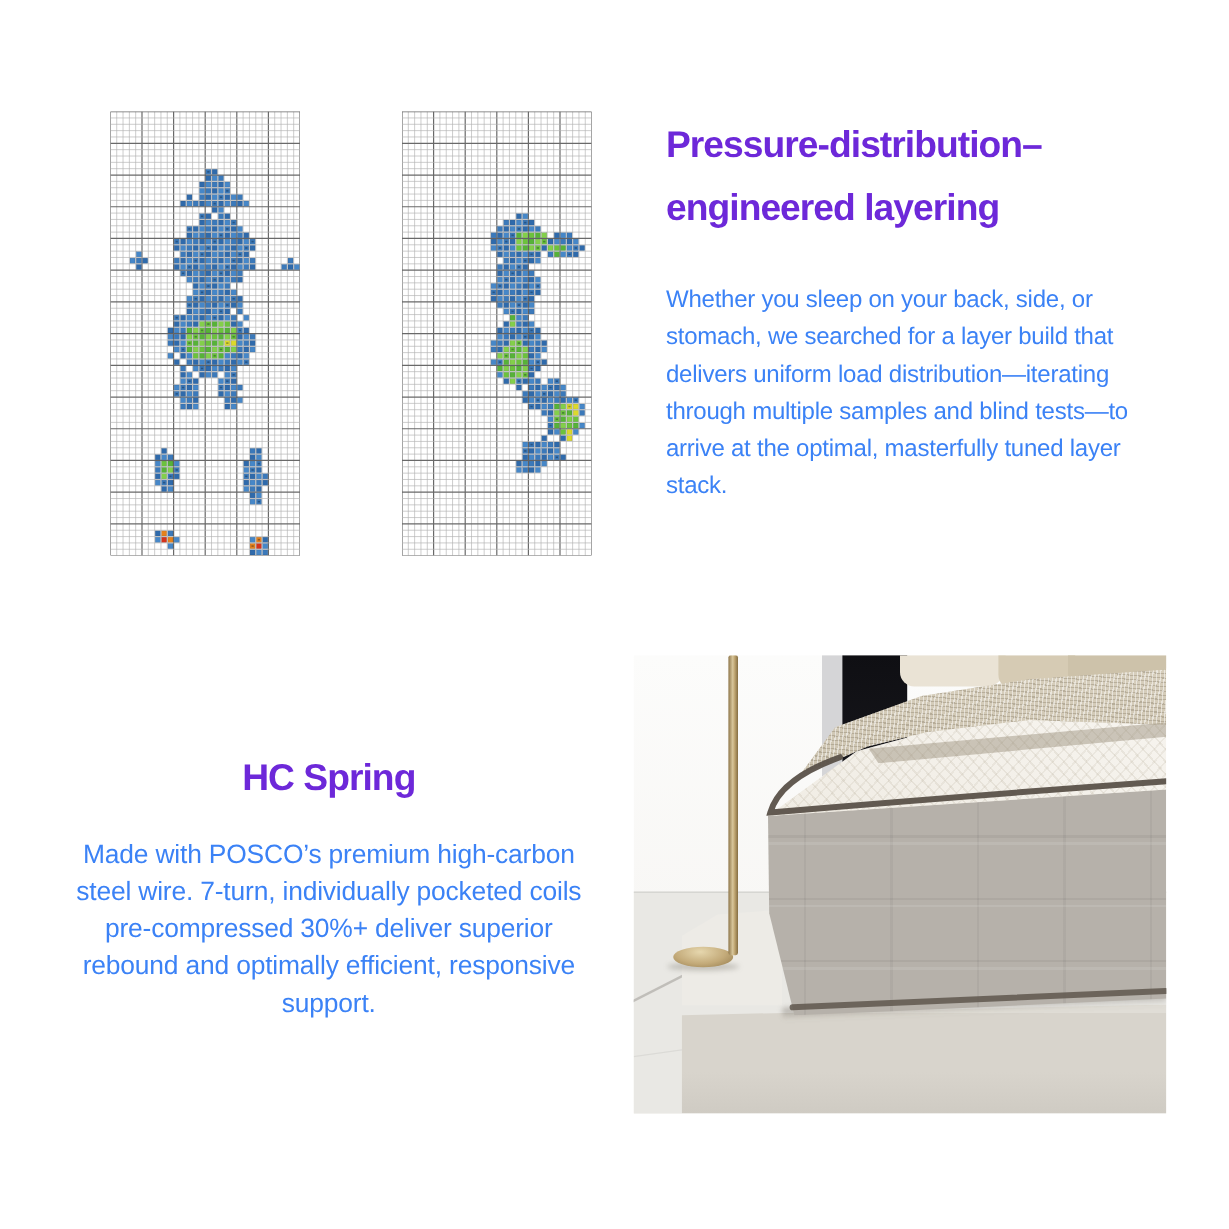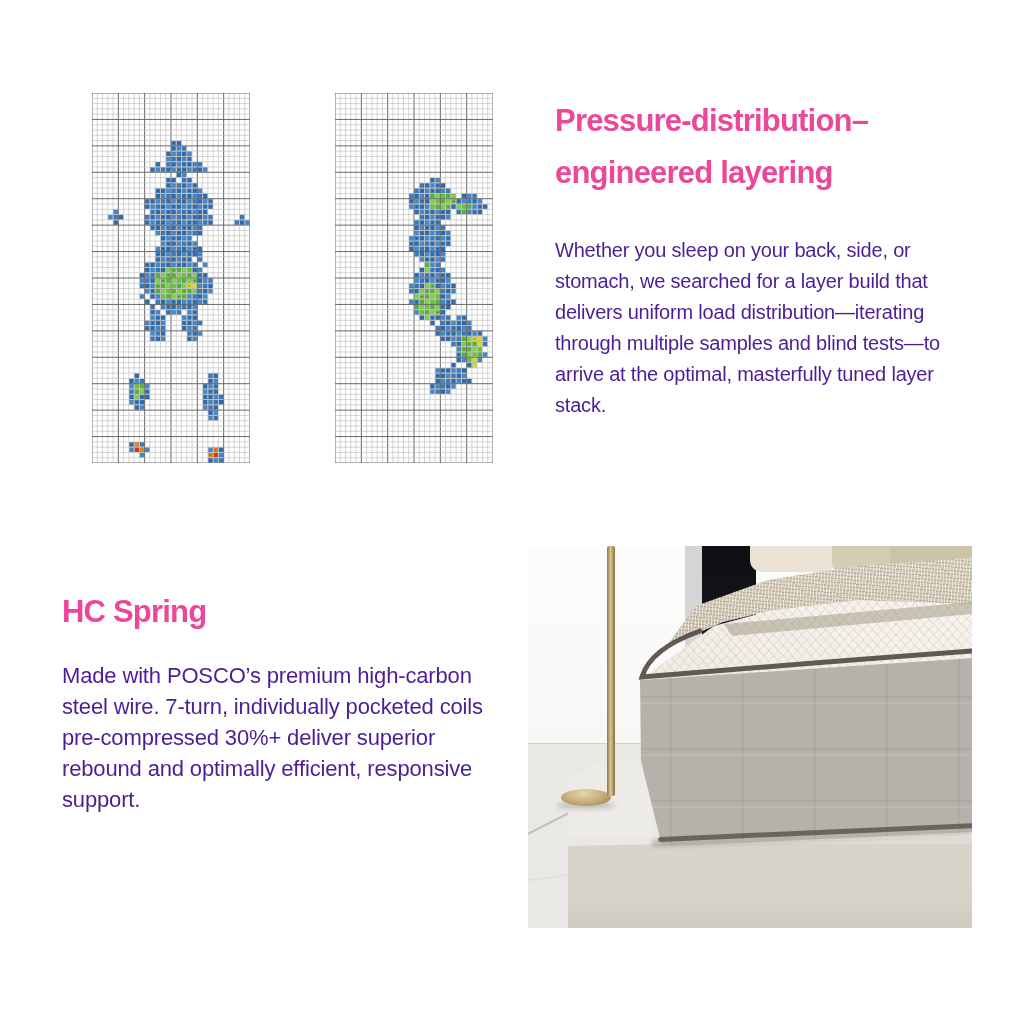--- a/index.html
+++ b/index.html
@@ -7,25 +7,25 @@
         font-family:"Liberation Sans","DejaVu Sans",sans-serif;}
 
   
   .heatmap{position:absolute;width:158px;height:370px;background:#ffffff;}
   .heatmap-back{left:92px;top:93px;}
   .heatmap-side{left:335px;top:93px;}
   .heatmap svg{display:block;}
 
   
   .copy{position:absolute;color:#141416;}
-  .copy h2{margin:0;font-size:31px;line-height:52px;font-weight:700;letter-spacing:-0.8px;color:#ec4899;}
-  .copy p{margin:0;color:#4c1d95;}
+  .copy h2{margin:0;font-size:31px;line-height:52px;font-weight:700;letter-spacing:-0.8px;color:#6d28d9;}
+  .copy p{margin:0;color:#3b82f6;}
   .pressure-copy{left:555px;top:95px;width:396px;}
   .pressure-copy p{margin-top:36px;font-size:20px;line-height:31px;letter-spacing:-0.2px;}
-  .spring-copy{left:62px;top:592px;width:424px;text-align:left;}
+  .spring-copy{left:62px;top:628px;width:424px;text-align:center;}
   .spring-copy h2{line-height:40px;}
   .spring-copy p{margin-top:28px;font-size:22px;line-height:31px;letter-spacing:-0.15px;}
 
   
   .photo{position:absolute;left:528px;top:546px;width:444px;height:382px;overflow:hidden;
          --wall:#f8f7f5;--floor:#e9e8e4;--platform:#d8d4cc;--platform-top:#edebe6;
          --mattress-side:#b6b1aa;--mattress-top:#f0ebe1;--piping:#5a5149;
          --blanket:#cbc0a8;--pillow:#d6cbb4;--panel-dark:#15151a;--panel-light:#d5d5d7;--lamp:#c3aa79;}
   .photo *{position:absolute;}
   .ph-wall{inset:0;background:linear-gradient(180deg,#fcfcfb 0%,var(--wall) 55%,#f0efec 100%);}

